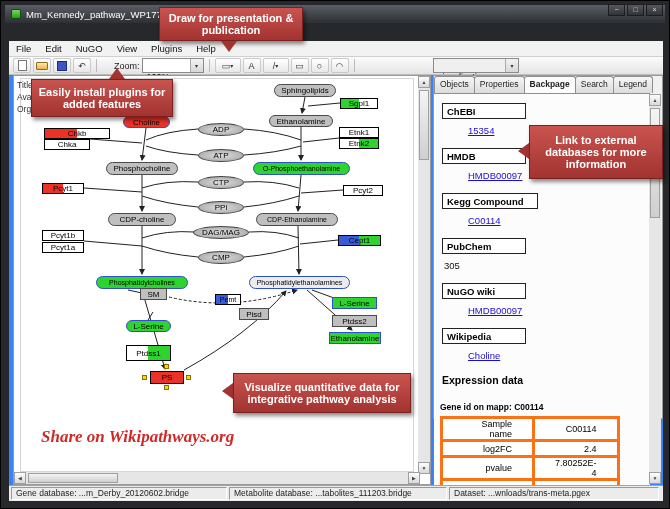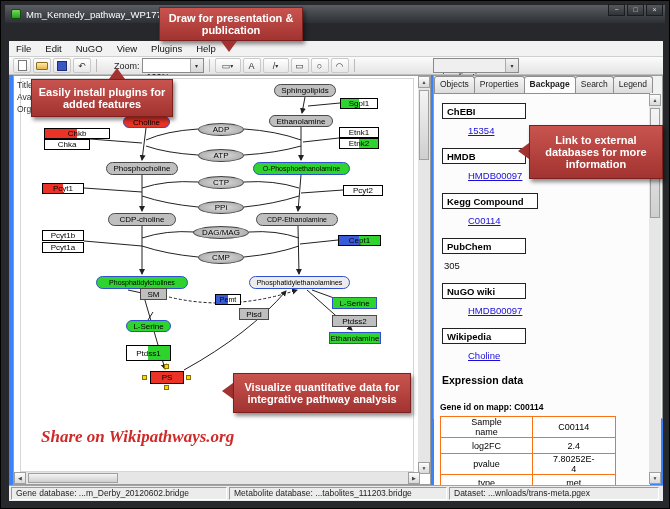--- a/index.html
+++ b/index.html
@@ -68,21 +68,21 @@
   .tab.active { background:#fcfcfc; font-weight:bold; }
   .panel-content { position:absolute; left:0; top:17px; width:216px; height:392px; background:#fcfcfc;
     border-top:1px solid #8f8f8f; overflow:hidden; font-size:10px; }
   .bp-header { position:absolute; left:8px; width:84px; height:16px; border:1px solid #222; background:#fff;
     font-weight:bold; font-size:9.5px; display:flex; align-items:center; padding-left:4px; }
   .bp-link { position:absolute; left:10px; color:#1a0dd6; text-decoration:underline; font-size:9.5px;margin-left:24px; }
   .bp-plain { position:absolute; left:10px; color:#111; font-size:9.5px; }
   .bp-bold { position:absolute; left:8px; font-weight:bold; font-size:10.5px; color:#000; }
   .bp-small-bold { position:absolute; left:6px; font-weight:bold; font-size:8.5px; color:#000; }
   .bp-table { position:absolute; left:6px; border-collapse:collapse; font-size:9px; }
-  .bp-table td { border:1px solid #f97316; height:16px; text-align:center; padding:0 20px; background:#fff; }
+  .bp-table td { border:3px solid #f97316; height:16px; text-align:right; padding:0 20px; background:#fff; }
   .bp-table td.k { width:92px; } .bp-table td.v { width:70px; }
   .panel-sb { position:absolute; right:1px; top:18px; width:12px; height:390px; background:#e6e6e6; }
   
   .statusbar { position:absolute; left:0; top:444px; width:654px; height:16px; background:#ececec;
     border-top:1px solid #a3a3a3; display:flex; align-items:center; font-size:8.5px; color:#222; padding:0 2px; gap:2px; }
   .status-cell { border:1px solid; border-color:#9a9a9a #fff #fff #9a9a9a; height:13px; line-height:11px;
     padding:0 4px; white-space:nowrap; overflow:hidden; }
   
   .callout { position:absolute; z-index:50; background:linear-gradient(#c9544f,#a23330); border:1px solid #7c201e;
     color:#fff; font-weight:bold; font-size:11px; text-align:center; padding:3px 6px;

